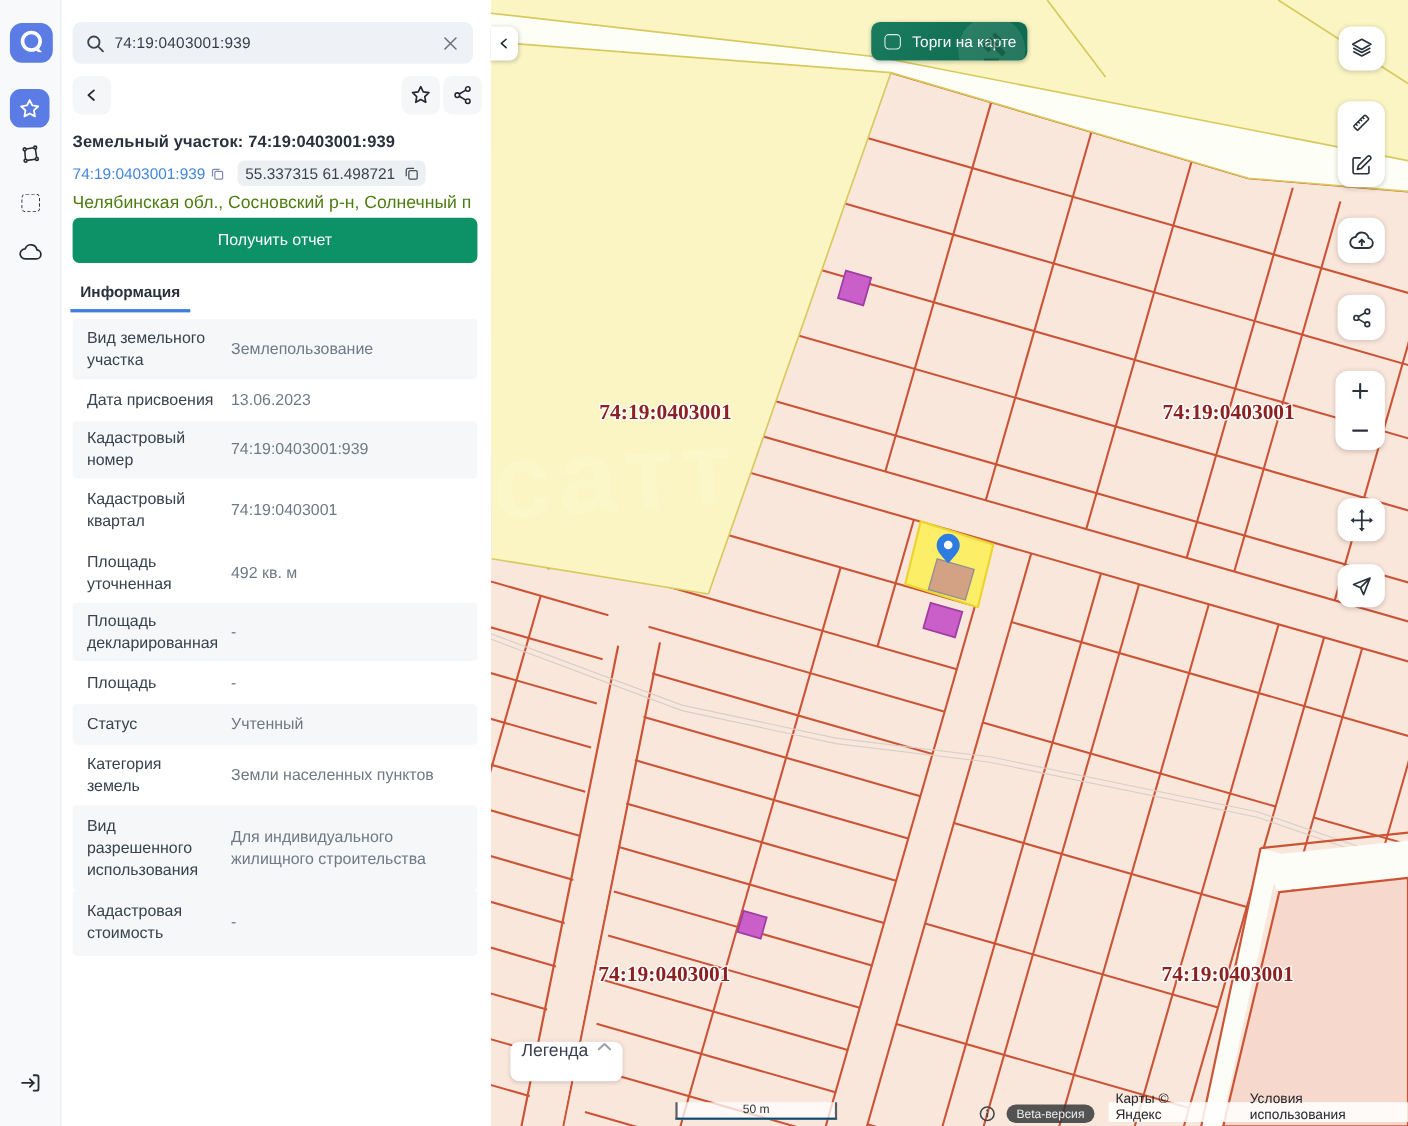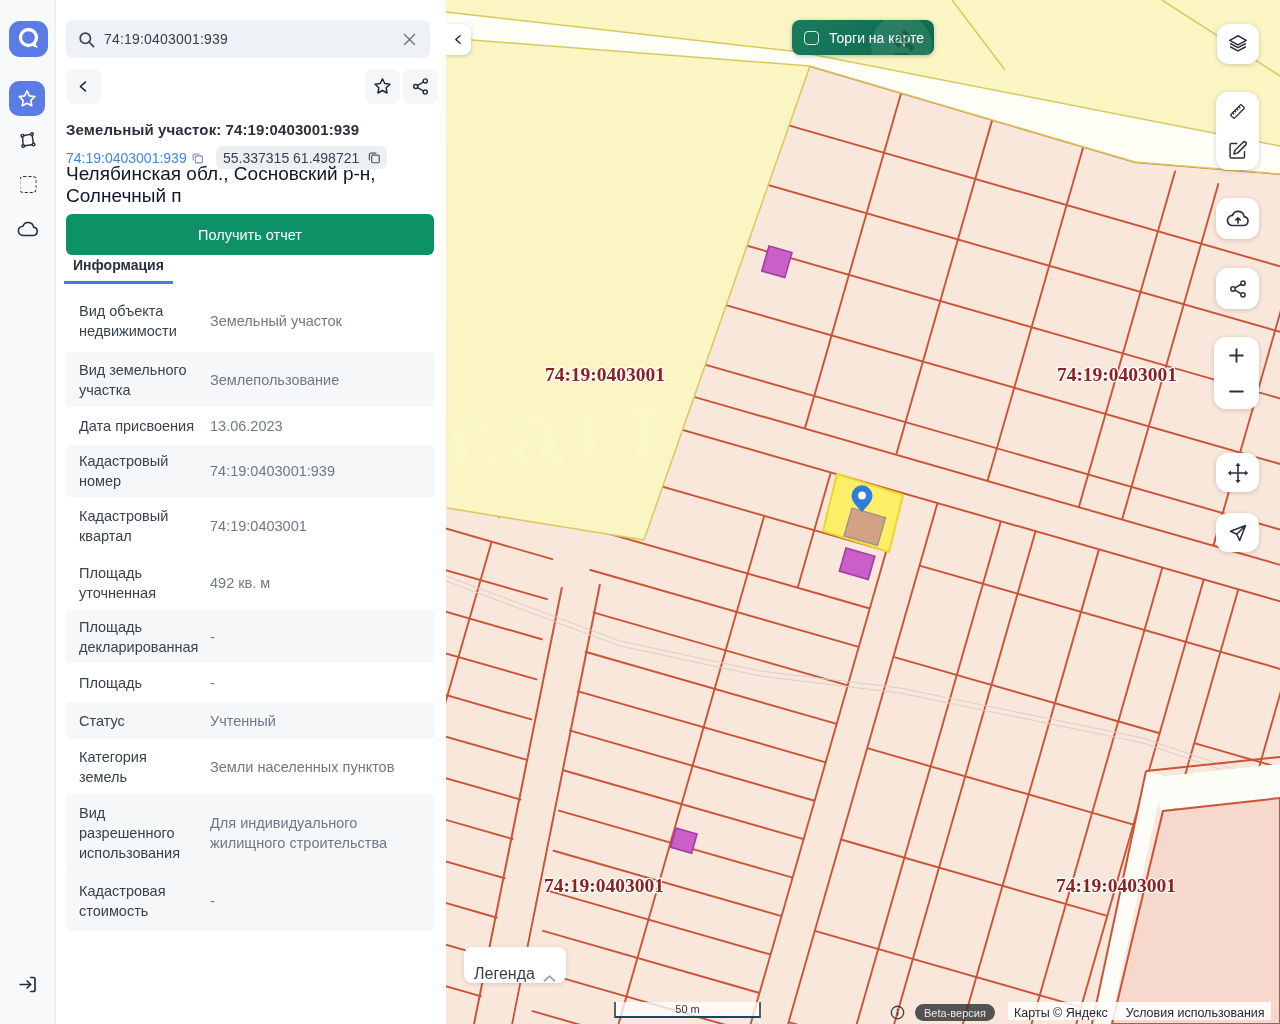--- a/index.html
+++ b/index.html
@@ -10,44 +10,44 @@
 .sbtn{position:absolute;left:9px;top:81px;width:36px;height:35px;border-radius:10px;background:#5b7ce4;display:flex;align-items:center;justify-content:center}
 .sic{position:absolute;left:50%;transform:translateX(-50%)}
 
 .panel{width:390px;height:1024px;background:#fff;position:relative;flex:none;overflow:hidden}
 .search{position:absolute;left:10px;top:20px;width:364px;height:38px;background:#eef1f5;border-radius:8px;display:flex;align-items:center}
 .search .txt{font-size:14px;color:#353d49;margin-left:8px;letter-spacing:.2px}
 .sq{position:absolute;width:35px;height:35px;border-radius:8px;background:#f4f6f8;display:flex;align-items:center;justify-content:center}
 .title{position:absolute;left:10px;top:121px;font-size:15px;font-weight:700;color:#2a313c;letter-spacing:.1px}
 .link{position:absolute;left:10px;top:150px;font-size:14px;color:#4285e0}
 .chip{position:absolute;left:160px;top:146px;height:23px;background:#edf0f3;border-radius:6px;font-size:14px;color:#39414d;display:flex;align-items:center;padding:0 6px 0 7px}
-.addr{position:absolute;left:10px;top:163px;font-size:19px;color:#0f172a}
-.green{position:absolute;left:10px;top:214px;width:368px;height:41px;background:#0d9166;border-radius:6px;color:#fff;font-size:14.5px;font-weight:500;display:flex;align-items:center;justify-content:center}
+.addr{position:absolute;left:10px;top:176px;font-size:16px;color:#4d7c0f}
+.green{position:absolute;left:10px;top:198px;width:368px;height:41px;background:#0d9166;border-radius:6px;color:#fff;font-size:14.5px;font-weight:500;display:flex;align-items:center;justify-content:center}
 .tab{position:absolute;left:8px;top:257px;font-size:14px;font-weight:700;color:#2a313c;padding:0 9px 8px 9px;border-bottom:3px solid #3e7ede}
 .tbl{position:absolute;left:10px;top:290px;width:368px}
 .row{display:flex;align-items:center;font-size:14.5px;line-height:20px;padding-left:13px;border-radius:4px}
 .row.g{background:#f5f7f9}
 .row .l{width:120px;color:#39424d;font-weight:500;flex:none}
 .row .v{color:#6f7985;padding-left:11px}
 
 .map{position:relative;width:834px;height:1024px;flex:none;overflow:hidden}
 .map svg#map{position:absolute;left:0;top:0}
 .mbtn{position:absolute;background:#fff;border-radius:12px;box-shadow:0 1px 5px rgba(0,0,0,.18);display:flex;align-items:center;justify-content:center}
 .collapse{position:absolute;left:0;top:24px;width:25px;height:31px;background:#fff;border-radius:0 8px 8px 0;box-shadow:0 1px 4px rgba(0,0,0,.2);display:flex;align-items:center;justify-content:center}
 .torgi{position:absolute;left:346px;top:20px;width:142px;height:35px;border-radius:8px;background:linear-gradient(135deg,#1a7c5e 0%,#0c684c 100%);box-shadow:0 1px 4px rgba(0,0,0,.25);display:flex;align-items:center;overflow:hidden;position:absolute}
 .torgi .cb{width:15px;height:14px;border:1.5px solid rgba(255,255,255,.85);border-radius:4px;margin-left:12px;flex:none}
 .torgi .tx{color:#fff;font-size:14px;margin-left:10px;white-space:nowrap}
 .torgi .circ{position:absolute;right:2px;top:-5px;width:61px;height:61px;border-radius:50%;background:rgba(255,255,255,.10)}
-.legend{position:absolute;left:18px;top:947px;width:102px;height:36px;background:#fff;border-radius:8px;box-shadow:0 1px 4px rgba(0,0,0,.15);display:flex;align-items:flex-end;justify-content:center;font-size:16px;color:#3a4050}
+.legend{position:absolute;left:18px;top:947px;width:102px;height:36px;background:#fff;border-radius:8px;box-shadow:0 1px 4px rgba(0,0,0,.15);display:flex;align-items:flex-start;justify-content:center;font-size:16px;color:#3a4050}
 .legend .ch{margin-left:8px}
 .scale{position:absolute;left:168px;top:1002px;width:147px;height:16px;background:rgba(255,255,255,.75);border-left:2px solid #595e63;border-right:2px solid #595e63;border-bottom:2px solid #0c4a6e;font-size:11px;color:#33383d;text-align:center;line-height:14px}
 .attr{position:absolute;top:1003px;font-size:12.5px;color:#24282d}
 .beta{position:absolute;left:469px;top:1004px;height:17px;border-radius:9px;background:rgba(48,50,52,.82);color:#ececec;font-size:11px;display:flex;align-items:center;padding:0 9px}
 .wstrip{position:absolute;left:562px;top:1002px;height:18px;background:rgba(255,255,255,.85);display:flex;align-items:flex-end;font-size:12.5px;color:#24282d;padding:0 6px}
-.wstrip b{font-weight:400;margin-left:18px}
+.wstrip b{font-weight:400;margin-left:29px}
 </style></head>
 <body>
 
 <div class="side">
   <div class="logo"><svg width="39" height="36" viewBox="0 0 39 36">
         <circle cx="19.5" cy="16.5" r="8" fill="none" stroke="#fff" stroke-width="3.3"></circle>
         <path d="M25.8,21.5 q1.4,3.8 3.4,4.8 q-3.2,1 -5.7,-1.7z" fill="#fff"></path>
       </svg></div>
   <div class="sbtn">
       <svg width="22" height="22" viewBox="0 0 24 24" fill="none" stroke="#fff" stroke-width="1.8" stroke-linejoin="round">
@@ -110,24 +110,20 @@
   <div class="chip">55.337315 61.498721
     <svg style="margin-left:8px" width="14" height="15" viewBox="0 0 24 24" fill="none" stroke="#49505a" stroke-width="2">
         <rect x="8" y="8" width="13" height="13" rx="2"></rect>
         <path d="M16 4.5H6.5A2.5 2.5 0 0 0 4 7v9.5"></path>
       </svg>
   </div>
   <div class="addr">Челябинская обл., Сосновский р-н, Солнечный п</div>
   <div class="green">Получить отчет</div>
   <div class="tab">Информация</div>
   <div class="tbl">
-    <div class="row" style="height:62px">
-        <div class="l">Вид объекта<br>недвижимости</div>
-        <div class="v">Земельный участок</div>
-      </div>
     <div class="row g" style="height:55px">
         <div class="l">Вид земельного<br>участка</div>
         <div class="v">Землепользование</div>
       </div>
     <div class="row" style="height:38px">
         <div class="l">Дата присвоения</div>
         <div class="v">13.06.2023</div>
       </div>
     <div class="row g" style="height:52px">
         <div class="l">Кадастровый<br>номер</div>

